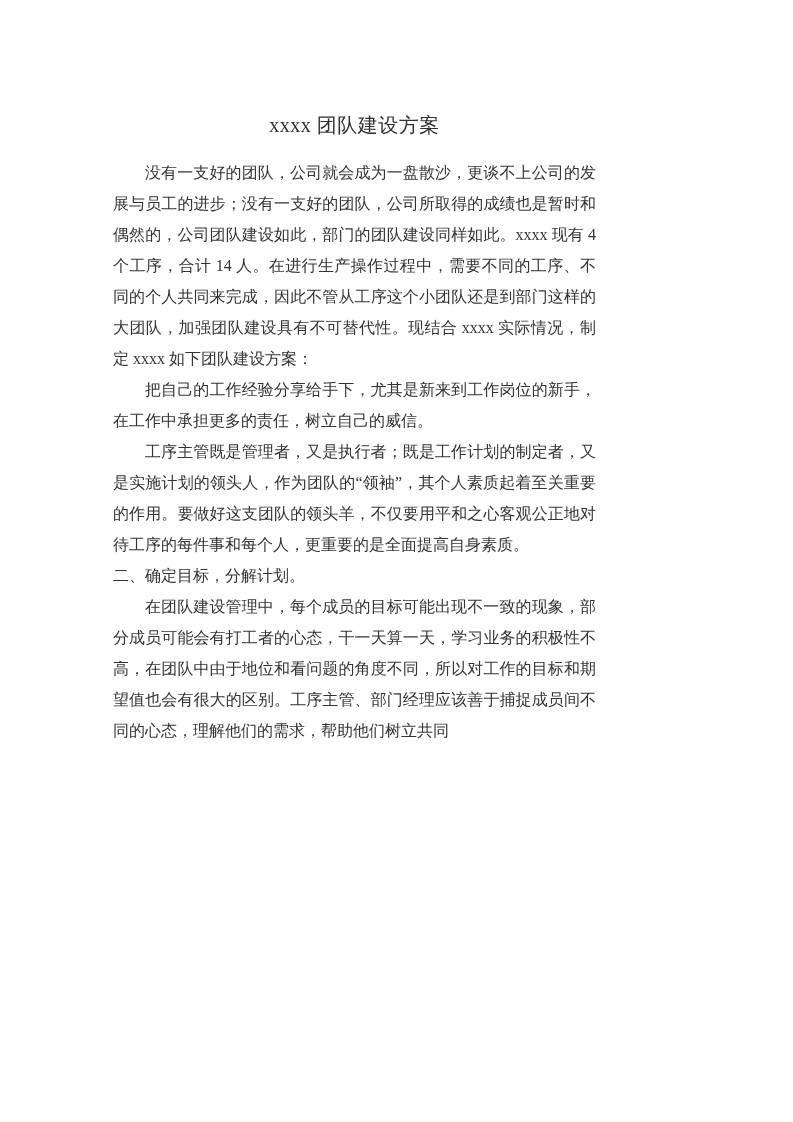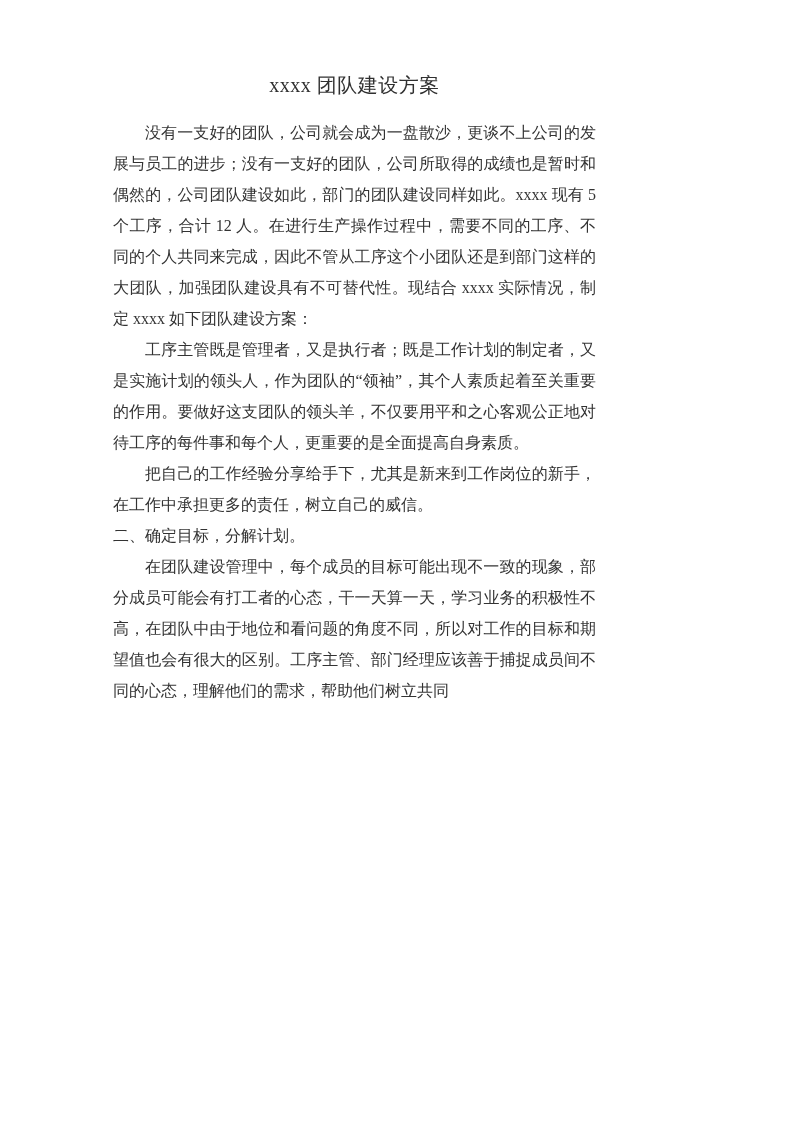--- a/index.html
+++ b/index.html
@@ -6,21 +6,21 @@
     margin: 0;
     padding: 0;
     background: #ffffff;
   }
   .doc-page {
     position: relative;
     width: 709px;
     height: 1122px;
     background: #ffffff;
     box-sizing: border-box;
-    padding: 72px 113px 0 113px;
+    padding: 112px 113px 0 113px;
     overflow: hidden;
     font-family: "Liberation Serif", "DejaVu Serif", serif;
     color: #333333;
   }
   .doc-title {
     margin: 0 0 19px 0;
     font-size: 20px;
     line-height: 26px;
     font-weight: 400;
     text-align: center;
@@ -37,19 +37,19 @@
   .doc-body p.indent {
     text-indent: 2em;
   }
 </style>
 </head>
 <body>
 
 <div class="doc-page">
   <h1 class="doc-title">xxxx 团队建设方案</h1>
   <div class="doc-body">
-      <p class="indent">没有一支好的团队，公司就会成为一盘散沙，更谈不上公司的发展与员工的进步；没有一支好的团队，公司所取得的成绩也是暂时和偶然的，公司团队建设如此，部门的团队建设同样如此。xxxx 现有 5 个工序，合计 12 人。在进行生产操作过程中，需要不同的工序、不同的个人共同来完成，因此不管从工序这个小团队还是到部门这样的大团队，加强团队建设具有不可替代性。现结合 xxxx 实际情况，制定 xxxx 如下团队建设方案：</p>
+      <p class="indent">没有一支好的团队，公司就会成为一盘散沙，更谈不上公司的发展与员工的进步；没有一支好的团队，公司所取得的成绩也是暂时和偶然的，公司团队建设如此，部门的团队建设同样如此。xxxx 现有 4 个工序，合计 14 人。在进行生产操作过程中，需要不同的工序、不同的个人共同来完成，因此不管从工序这个小团队还是到部门这样的大团队，加强团队建设具有不可替代性。现结合 xxxx 实际情况，制定 xxxx 如下团队建设方案：</p>
+      <p class="indent">把自己的工作经验分享给手下，尤其是新来到工作岗位的新手，在工作中承担更多的责任，树立自己的威信。</p>
       <p class="indent">工序主管既是管理者，又是执行者；既是工作计划的制定者，又是实施计划的领头人，作为团队的“领袖”，其个人素质起着至关重要的作用。要做好这支团队的领头羊，不仅要用平和之心客观公正地对待工序的每件事和每个人，更重要的是全面提高自身素质。</p>
-      <p class="indent">把自己的工作经验分享给手下，尤其是新来到工作岗位的新手，在工作中承担更多的责任，树立自己的威信。</p>
       <p class="">二、确定目标，分解计划。</p>
       <p class="indent">在团队建设管理中，每个成员的目标可能出现不一致的现象，部分成员可能会有打工者的心态，干一天算一天，学习业务的积极性不高，在团队中由于地位和看问题的角度不同，所以对工作的目标和期望值也会有很大的区别。工序主管、部门经理应该善于捕捉成员间不同的心态，理解他们的需求，帮助他们树立共同</p>
     </div>
 </div>
 
 </body></html>

